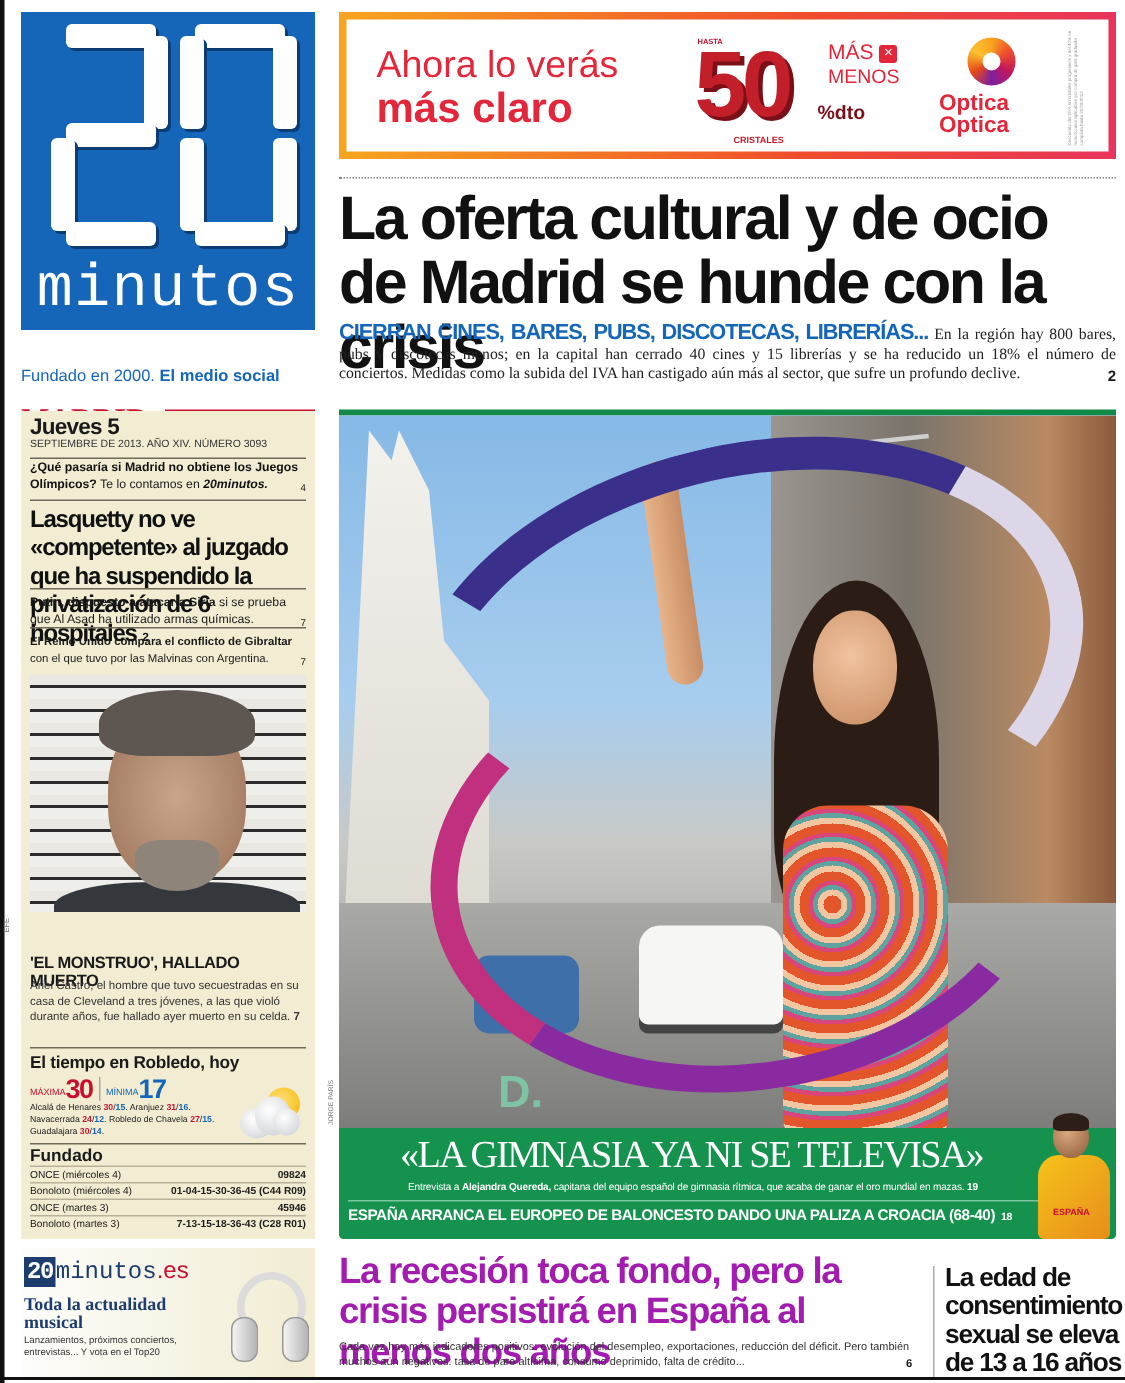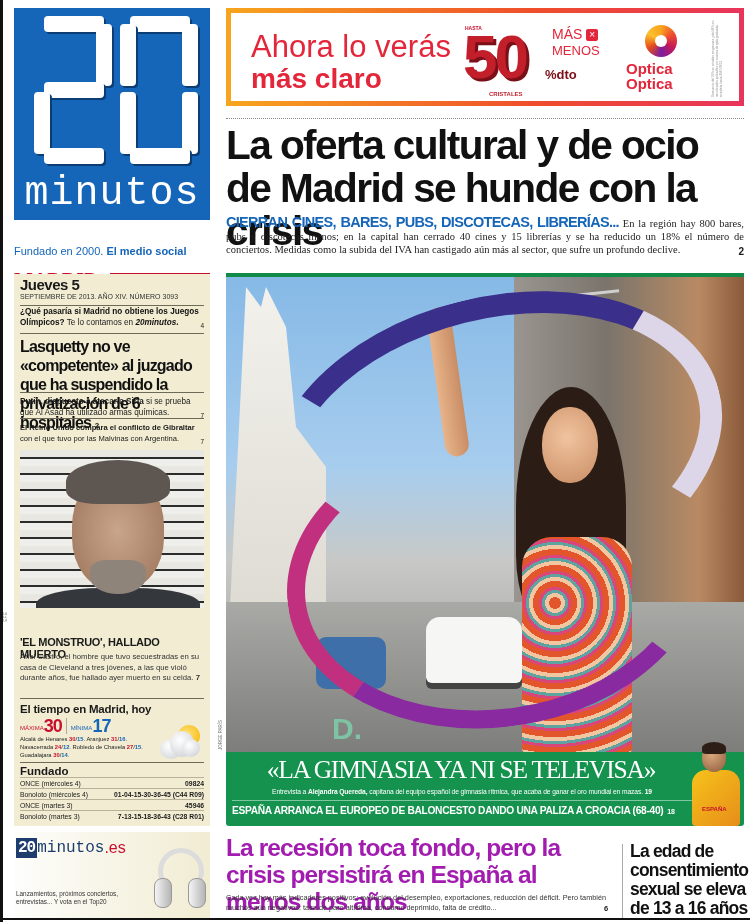--- a/index.html
+++ b/index.html
@@ -20,21 +20,21 @@
   #city-name { position: absolute; left: 0; top: 0; font-family: "Liberation Serif", serif; font-weight: bold; color: #c8102e; font-size: 20px; line-height: 20px; }
   #city-bar { position: absolute; left: 96px; right: 0; top: 3px; height: 15px; background: #c8102e; }
   #tagline { position: absolute; left: 14px; top: 245px; font-size: 11px; color: #1565b8; }
   #tagline b { color: #1565b8; }
 
   
   #ad { position: absolute; left: 226px; top: 8px; width: 518px; height: 98px;
         background: linear-gradient(90deg, #f7a51e, #ef4d2c 60%, #e8345b); padding: 5px; }
   #ad .inner { background: #fff; width: 100%; height: 100%; position: relative; }
   #ad-headline { position: absolute; left: 20px; top: 16px; color: #e3263a; }
-  #ad-line1 { font-size: 31px; display: block; }
+  #ad-line1 { font-size: 25px; display: block; }
   #ad-line2 { font-size: 28px; font-weight: bold; display: block; margin-top: -2px; }
   #ad-hasta { position: absolute; left: 234px; top: 12px; font-size: 5px; color: #c8102e; font-weight: bold; }
   #ad-50 { position: absolute; left: 232px; top: 8px; font-size: 62px; font-weight: bold; color: #c21f2b; letter-spacing: -3px; text-shadow: 3px 3px 0 #7a0f18; }
   #ad-pct { position: absolute; left: 314px; top: 54px; font-size: 13px; font-weight: bold; color: #7a0f18; }
   #ad-cristales { position: absolute; left: 258px; top: 78px; font-size: 6px; font-weight: bold; color: #c21f2b; }
   #ad-mas { position: absolute; left: 321px; top: 14px; font-size: 14px; color: #e3263a; line-height: 14px; }
   #ad-mas .x { display: inline-block; background: #e3263a; color: #fff; font-size: 10px; width: 12px; height: 12px; line-height: 12px; text-align: center; border-radius: 2px; vertical-align: 1px; }
   #ad-menos { position: absolute; left: 321px; top: 30px; font-size: 13px; color: #e3263a; }
   #ad-logo-flower { position: absolute; left: 414px; top: 12px; width: 32px; height: 32px; border-radius: 50%;
         background: conic-gradient(#f7a51e, #ef4d2c, #c2185b, #7b1fa2, #e64a19, #fbc02d, #f7a51e); }
@@ -224,21 +224,21 @@
     <div class="shirt"></div>
       <div class="head"></div>
       <div class="hair"></div>
       <div class="beard"></div>
   </div>
   <div class="block" id="castro-head">'EL MONSTRUO', HALLADO MUERTO</div>
   <div class="block" id="castro-body">
     <span>Ariel Castro, el hombre que tuvo secuestradas en su casa de Cleveland a tres jóvenes, a las que violó durante años, fue hallado ayer muerto en su celda.</span> <b>7</b>
   </div>
   <div class="block rule" id="weather">
-    <div id="weather-title">El tiempo en Madrid, hoy</div>
+    <div id="weather-title">El tiempo en Robledo, hoy</div>
     <div id="wx-temps">
       <span class="wx-lbl" id="wx-max-lbl">MÁXIMA</span><span id="wx-max">30</span><span id="wx-sep"></span><span class="wx-lbl" id="wx-min-lbl">MÍNIMA</span><span id="wx-min">17</span>
     </div>
     <div id="wx-cities">
       <span>Alcalá de Henares</span> <span class="hi">30</span>/<span class="lo">15</span>. <span>Aranjuez</span> <span class="hi">31</span>/<span class="lo">16</span>. <span>Navacerrada</span> <span class="hi">24</span>/<span class="lo">12</span>. <span>Robledo de Chavela</span> <span class="hi">27</span>/<span class="lo">15</span>. <span>Guadalajara</span> <span class="hi">30</span>/<span class="lo">14</span>.
     </div>
     <div id="wx-icon">
       <div class="sun"></div>
       <div class="cl" style="left:0;top:14px;width:22px;height:20px"></div>
       <div class="cl" style="left:10px;top:6px;width:24px;height:26px"></div>
@@ -264,20 +264,21 @@
         <span class="v">7-13-15-18-36-43 (C28 R01)</span>
       </div>
   </div>
 </div>
 <div id="mug-credit">EFE</div>
 
 <div id="promo">
   <div id="promo-logo">
     <span id="promo-20">20</span><span id="promo-min">minutos</span><span id="promo-es">.es</span>
   </div>
+  <div id="promo-title">Toda la actualidad musical</div>
   <div id="promo-body">Lanzamientos, próximos conciertos, entrevistas... Y vota en el Top20</div>
   <div id="headphones">
     <div class="band"></div>
     <div class="cup" style="left:2px;top:30px"></div>
     <div class="cup" style="left:36px;top:30px"></div>
   </div>
 </div>
 
 <div id="photo-bar"></div>
 <div id="photo">

